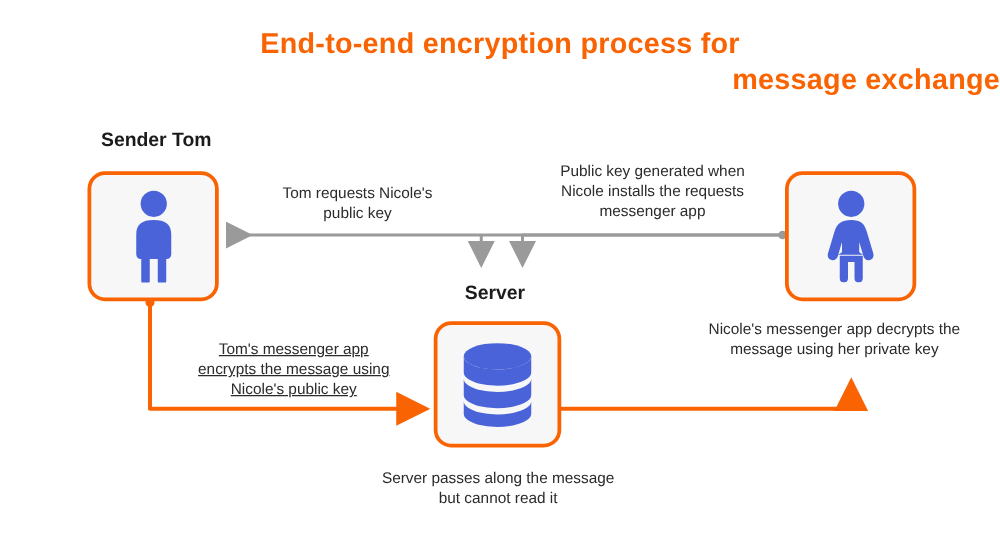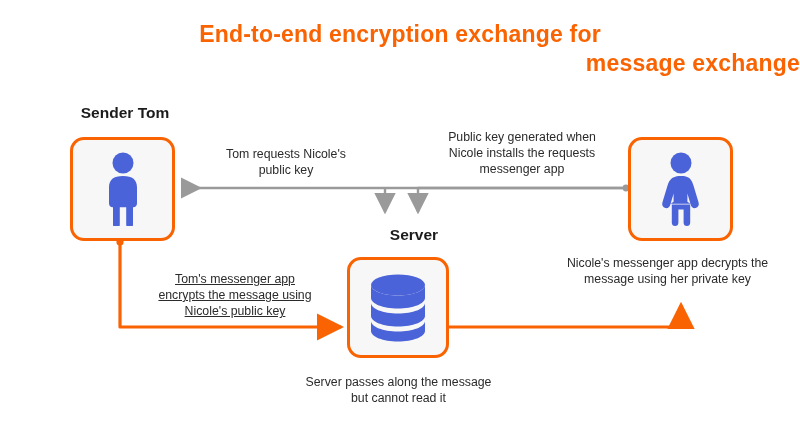--- a/index.html
+++ b/index.html
@@ -53,21 +53,21 @@
   }
 
   svg.edges{position:absolute;left:0;top:0;width:800px;height:437px;pointer-events:none;}
 </style>
 </head>
 <body>
 
 <div id="stage">
 
   <div class="title">
-    <span>End-to-end encryption exchange for</span>
+    <span>End-to-end encryption process for</span>
     <span class="l2">message exchange</span>
   </div>
 
   <svg class="edges" viewBox="0 0 800 437">
     <defs>
       <marker id="arrGrayL" markerWidth="9" markerHeight="9" refX="8" refY="4.5" orient="auto">
         <path d="M9,0 L9,9 L0,4.5 z" fill="#9a9a9a"></path>
       </marker>
       <marker id="arrGrayD" markerWidth="9" markerHeight="9" refX="8" refY="4.5" orient="auto">
         <path d="M0,0 L9,4.5 L0,9 z" fill="#9a9a9a"></path>
@@ -104,21 +104,21 @@
 
   <div class="box" style="left:70px;top:137px;width:105px;height:104px;">
     <div class="icon-wrap">
       <svg width="54" height="74" viewBox="0 0 54 74" aria-hidden="true">
         <circle cx="27" cy="11" r="10.5" fill="#4a63d8"></circle>
         <path d="M27 24c-9.5 0-14 3.6-14 11.6v15.6c0 2.6 1.6 4 3.6 4h.4v17.4c0 2.4 1.5 3.6 3.4 3.6s3.4-1.2 3.4-3.6V55.2h6.4v17.4c0 2.4 1.5 3.6 3.4 3.6s3.4-1.2 3.4-3.6V55.2h.4c2 0 3.6-1.4 3.6-4V35.6C41 27.6 36.5 24 27 24z" fill="#4a63d8"></path>
       </svg>
     </div>
   </div>
 
-  <div class="node-label" style="left:349px;top:226px;width:130px;">Server</div>
+  <div class="node-label" style="left:331px;top:226px;width:130px;">Server</div>
 
   <div class="box" style="left:347px;top:257px;width:102px;height:101px;">
     <div class="icon-wrap">
       <svg width="62" height="72" viewBox="0 0 62 72" aria-hidden="true">
         <ellipse cx="31" cy="13" rx="27" ry="10.5" fill="#4a63d8"></ellipse>
         <path d="M4 13v13c0 5.8 12.1 10.5 27 10.5S58 31.8 58 26V13c0 5.8-12.1 10.5-27 10.5S4 18.8 4 13z" fill="#4a63d8"></path>
         <path d="M4 31v13c0 5.8 12.1 10.5 27 10.5S58 49.8 58 44V31c0 5.8-12.1 10.5-27 10.5S4 36.8 4 31z" fill="#4a63d8"></path>
         <path d="M4 49v10c0 5.8 12.1 10.5 27 10.5S58 64.8 58 59V49c0 5.8-12.1 10.5-27 10.5S4 54.8 4 49z" fill="#4a63d8"></path>
       </svg>
     </div>

